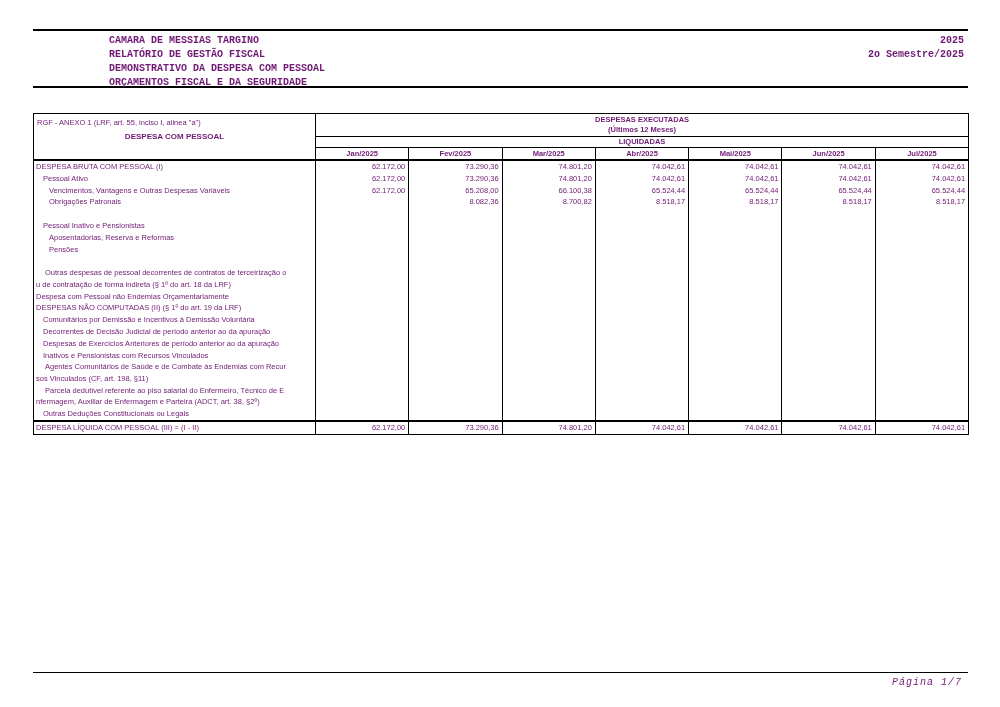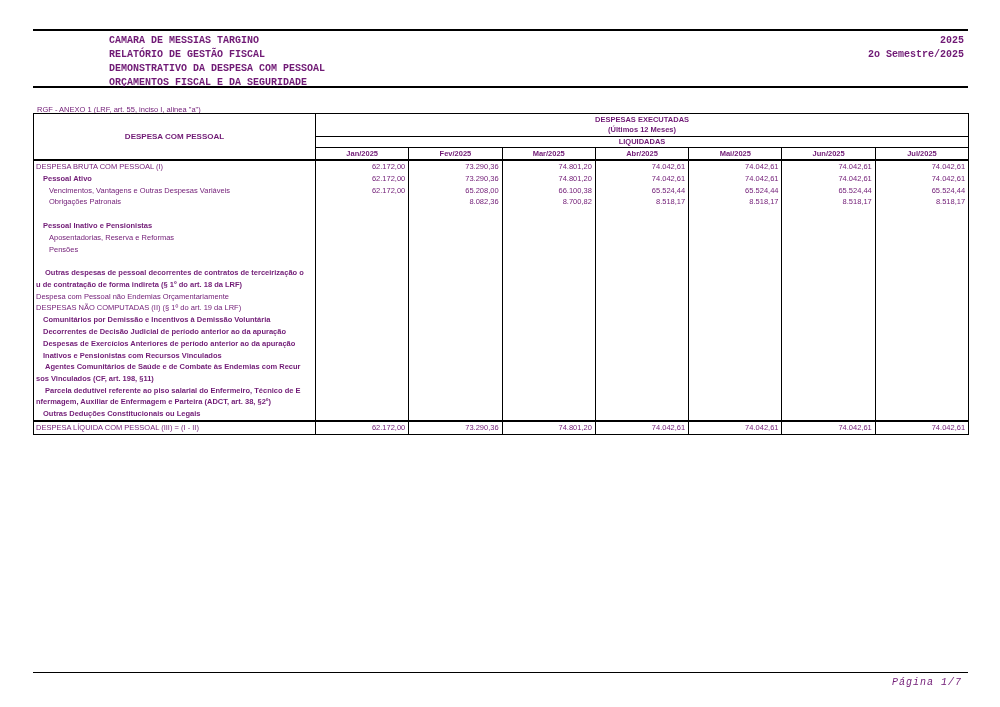--- a/index.html
+++ b/index.html
@@ -14,21 +14,21 @@
     border-top:2px solid #000; border-bottom:2px solid #000;
     display:flex; justify-content:space-between;
     font-family:"Liberation Mono", monospace; font-weight:bold;
     font-size:10px; line-height:14px; padding-top:3px;
   }
   .letterhead-left { padding-left:76px; }
   .letterhead-right { text-align:right; padding-right:4px; }
 
   
   .caption {
-    position:absolute; left:37px; top:105px; font-size:7.5px; line-height:10px;
+    position:absolute; left:37px; top:118px; font-size:7.5px; line-height:10px;
   }
 
   
   table.fiscal {
     position:absolute; left:33px; top:113px; width:935px;
     border-collapse:collapse; table-layout:fixed;
     font-size:7.5px; border:1.5px solid #000;
   }
   table.fiscal th, table.fiscal td { margin:0; overflow:hidden; }
 
@@ -39,21 +39,21 @@
   tr.months th { height:11px; line-height:11px; border-bottom:2px solid #000; }
   thead tr.months { border-bottom:2px solid #000; }
 
   tbody td {
     border-left:1px solid #000; border-right:1px solid #000;
     height:11.8px; line-height:11.6px; padding:0; vertical-align:top;
     white-space:nowrap;
   }
   tbody tr.r2 td { height:23.4px; }
   td.label-cell.indent-0 { padding-left:2px; }
-  td.label-cell.indent-1 { padding-left:9px;font-weight:bold; }
+  td.label-cell.indent-1 { padding-left:9px; }
   td.label-cell.indent-2 { padding-left:15px; }
   td.label-cell .lbl-line { line-height:11.6px; white-space:nowrap; }
   td.label-cell .lbl-line.ind { padding-left:9px; }
   td.label-cell.two-line { padding-left:2px !important; }
   td.value-cell { text-align:right; padding-right:3px; }
   tr.total-row td { border-top:2px solid #000; }
 
   
   .footer-rule {
     position:absolute; left:33px; width:935px; top:672px;

